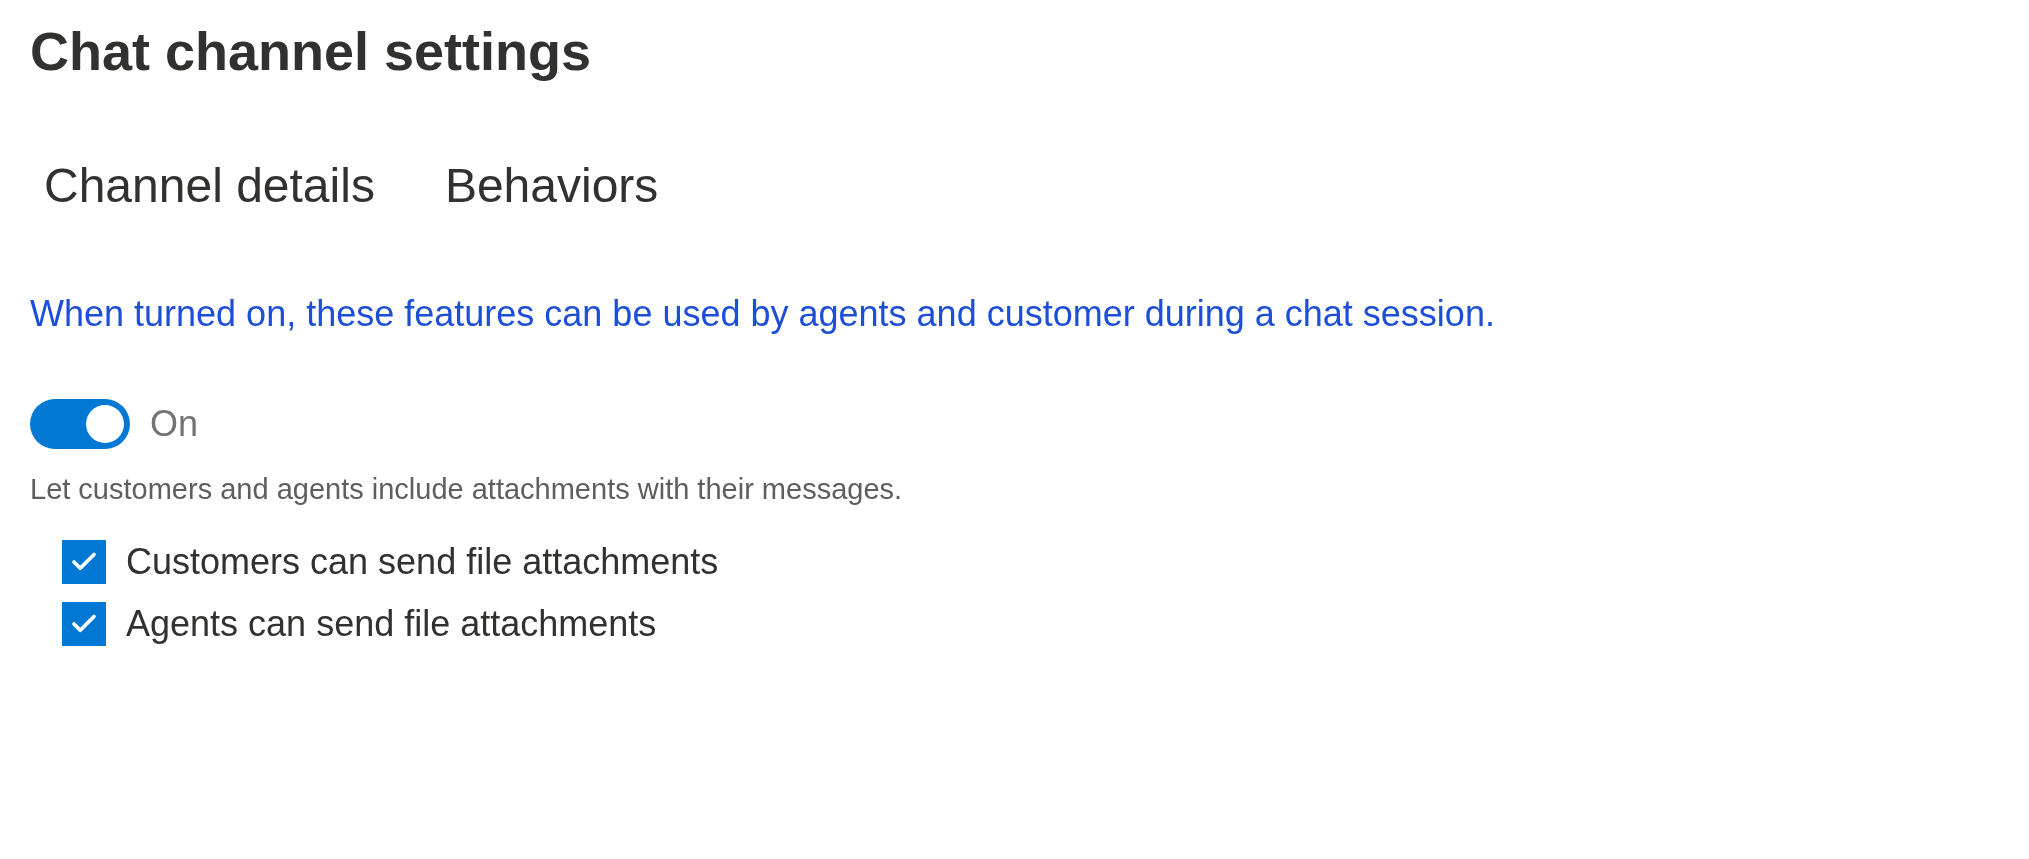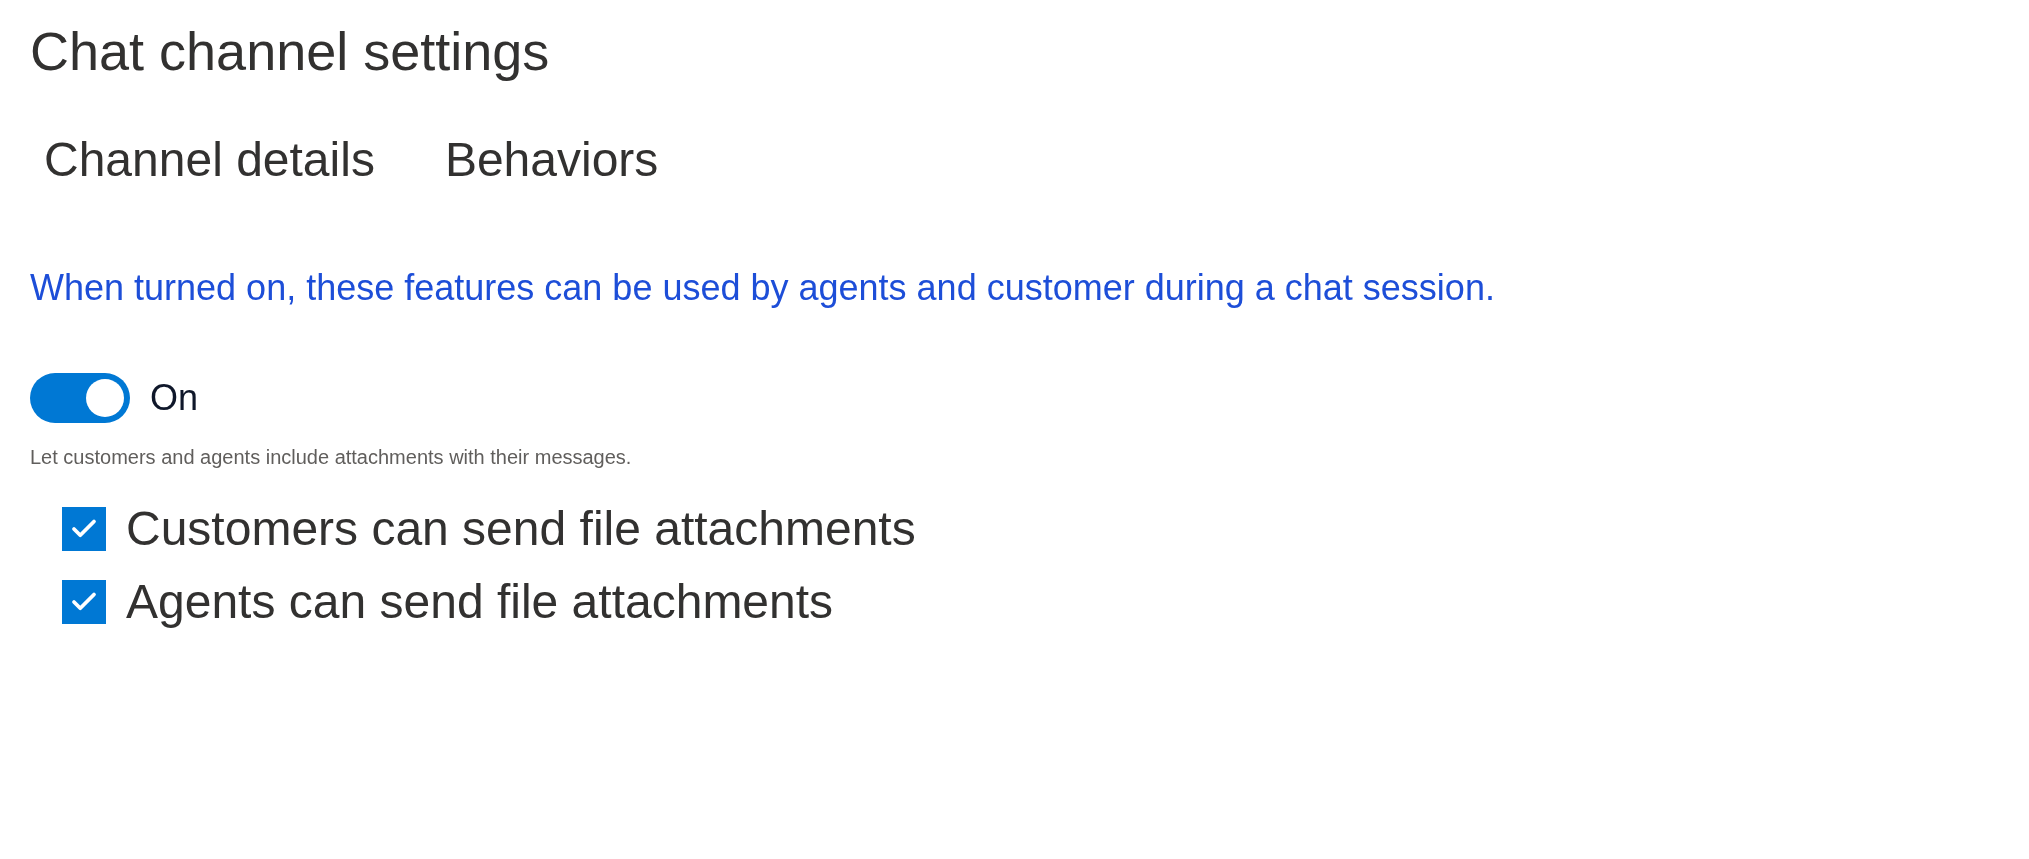--- a/index.html
+++ b/index.html
@@ -5,23 +5,23 @@
     * { box-sizing: border-box; margin: 0; padding: 0; }
     body {
       font-family: "Segoe UI", -apple-system, BlinkMacSystemFont, sans-serif;
       background: #ffffff;
       color: #323130;
       padding: 20px 30px;
       width: 2029px;
     }
     .page-title {
       font-size: 54px;
-      font-weight: 400;
+      font-weight: 700;
       color: #323130;
-      margin-bottom: 50px;
+      margin-bottom: 76px;
     }
     .tabs {
       display: flex;
       gap: 70px;
       margin-bottom: 60px;
       padding-left: 14px;
     }
     .tab {
       font-size: 48px;
       color: #323130;
@@ -75,24 +75,24 @@
       position: absolute;
       width: 38px;
       height: 38px;
       background: #ffffff;
       border-radius: 50%;
       top: 6px;
       right: 6px;
     }
     .toggle-state {
       font-size: 36px;
-      color: #0f172a;
+      color: #737373;
     }
     .helper-text {
-      font-size: 20px;
+      font-size: 29px;
       color: #605e5c;
       margin-bottom: 30px;
       line-height: 1.4;
     }
     .checkbox-list {
       padding-left: 32px;
     }
     .checkbox-row {
       display: flex;
       align-items: center;
@@ -107,21 +107,21 @@
       align-items: center;
       justify-content: center;
       cursor: pointer;
       flex-shrink: 0;
     }
     .checkbox svg {
       width: 30px;
       height: 30px;
     }
     .checkbox-label {
-      font-size: 48px;
+      font-size: 36px;
       color: #323130;
     }
   </style>
 </head>
 <body>
 
 <h1 class="page-title">Chat channel settings</h1>
 
 <div class="tabs">
   <div class="tab">Channel details</div>

